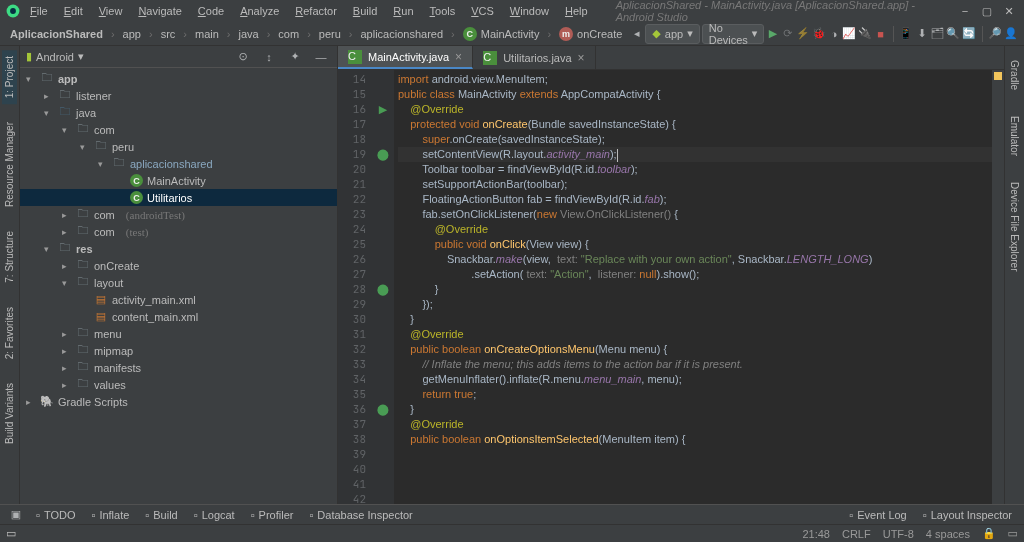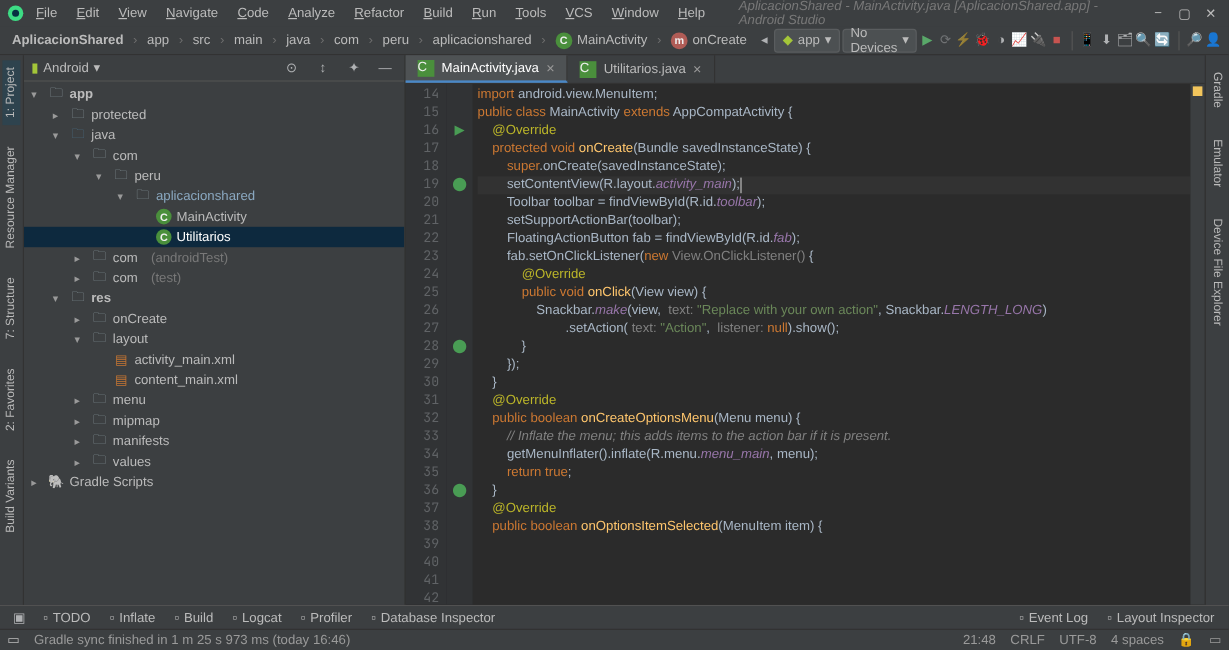--- a/index.html
+++ b/index.html
@@ -39,21 +39,21 @@
   .sidebar { width: 318px; background:#3c3f41; border-right:1px solid #323232; display:flex; flex-direction:column; overflow:hidden; }
   .sidebar-head { height: 22px; display:flex; align-items:center; padding:0 6px; gap:6px; border-bottom:1px solid #515151; }
   .sidebar-head .head-label { display:inline-flex; align-items:center; gap:4px; font-size:10px; }
   .sidebar-head .android-glyph { color:#a4c639; }
   .sidebar-head .spacer { flex:1; }
   .tree { flex:1; overflow:auto; padding:2px 0; }
   .tree-row { height: 17px; display:flex; align-items:center; gap:4px; padding-left: 6px; color:#bbb; white-space:nowrap; }
   .tree-row .arrow { width:10px; display:inline-block; color:#9a9a9a; font-size:9px;}
   .tree-row.selected { background:#0d293e; color:#fff; }
   .tree-row.bold > .tree-label { font-weight:600; }
-  .tree-row .dim { color:#787878; font-style:normal; }
+  .tree-row .dim { color:#787878; font-style:normal;font-family:Liberation Serif, serif; }
   .tree-row.aplicacionshared-row { color:#8aa8c0; }
   .ico { width:14px; height:14px; display:inline-flex; align-items:center; justify-content:center; }
   .ico.folder { color:#87939a; }
   .ico.folder-src { color:#4a708b; }
   .ico.class-c { background:#4a8f3c; color:#efefef; border-radius:50%; font-size:9px; font-weight:700; width:13px; height:13px; }
   .ico.xml { color:#c57633; }
   .ico.gradle-g { color:#6aa84f; }
   
   
   .editor { flex:1; display:flex; flex-direction:column; background:#2b2b2b; position:relative; }
@@ -226,21 +226,21 @@
 
     <div class="tree">
       <div class="tree-row bold" style="padding-left:6px">
         <span class="arrow">▾</span>
           <span class="ico folder">🗀</span>
         <span class="tree-label">app</span>
       </div>
       <div class="tree-row" style="padding-left:24px">
         <span class="arrow">▸</span>
           <span class="ico folder">🗀</span>
-        <span class="tree-label">protected</span>
+        <span class="tree-label">listener</span>
       </div>
       <div class="tree-row" style="padding-left:24px">
         <span class="arrow">▾</span>
           <span class="ico folder-src">🗀</span>
         <span class="tree-label">java</span>
       </div>
       <div class="tree-row" style="padding-left:42px">
         <span class="arrow">▾</span>
           <span class="ico folder">🗀</span>
         <span class="tree-label">com</span>
@@ -448,21 +448,20 @@
       <span>Event Log</span>
     </span>
     <span class="tool">
       <span>▫</span>
       <span>Layout Inspector</span>
     </span>
 </div>
 
 <div class="statusbar">
   <span class="msg-icon">▭</span>
-  <span>Gradle sync finished in 1 m 25 s 973 ms (today 16:46)</span>
   <span class="spacer"></span>
   <span>21:48</span>
   <span>CRLF</span>
   <span>UTF-8</span>
   <span>4 spaces</span>
   <span class="lock">🔒</span>
   <span>▭</span>
 </div>
 
 </body></html>

